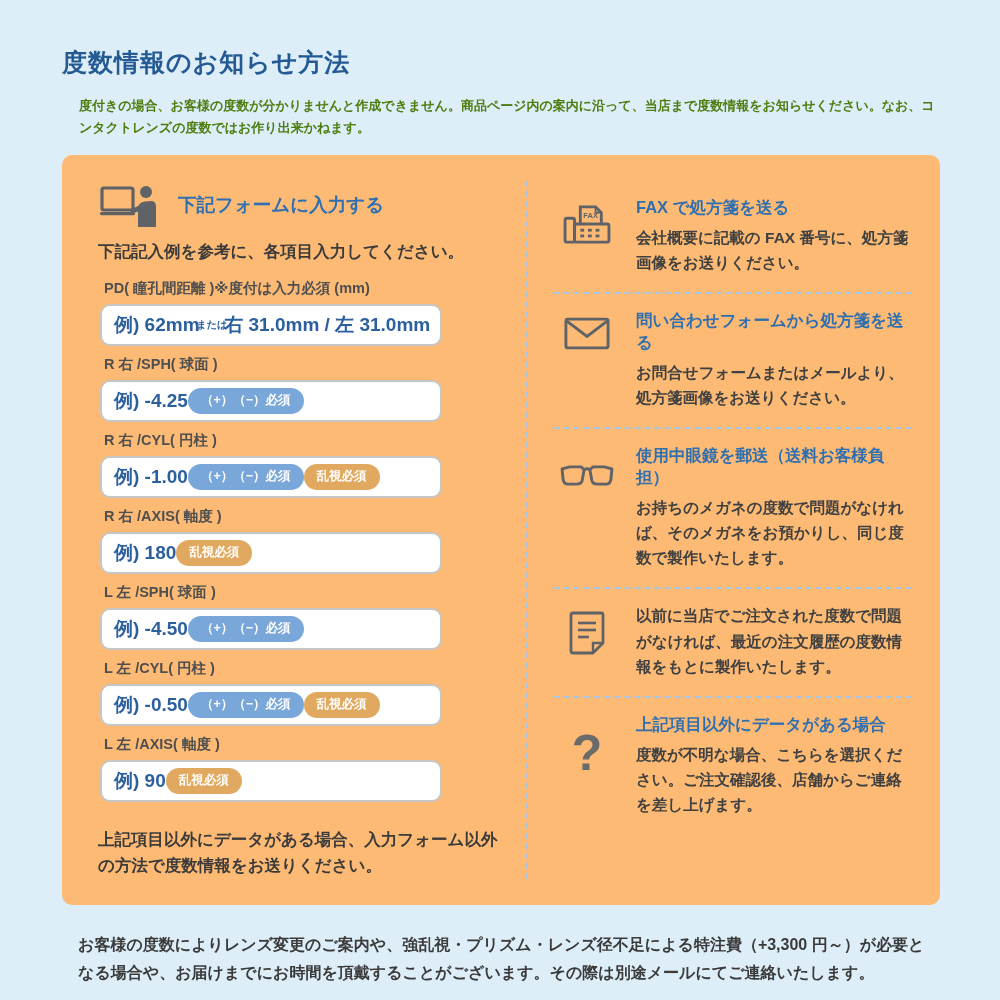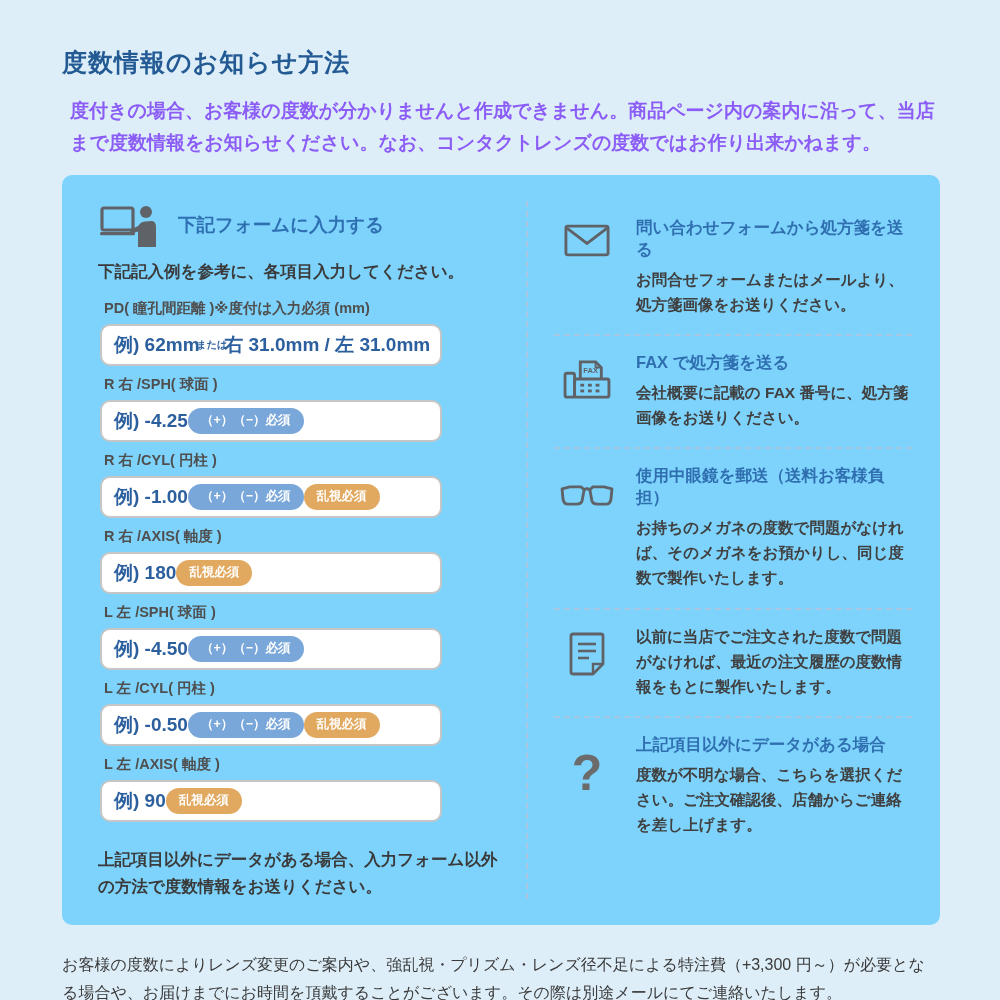--- a/index.html
+++ b/index.html
@@ -15,28 +15,28 @@
     padding: 46px 60px 40px 62px;
   }
   h1.page-title {
     margin: 0 0 16px 0;
     font-size: 25px;
     font-weight: bold;
     color: #235a94;
     letter-spacing: 1px;
   }
   .intro {
-    font-size: 19px;
+    font-size: 13px;
     line-height: 1.68;
-    margin: 0 0 16px 8px;
-    color: #8b5cf6;
+    margin: 0 0 16px 17px;
+    color: #4d7c0f;
     font-weight: bold;
   }
   .panel {
-    background: #7dd3fc;
+    background: #fdba74;
     border-radius: 10px;
     padding: 26px 28px 26px 30px;
     display: flex;
     align-items: stretch;
   }
   
   .col-left { width: 410px; flex-shrink: 0; box-sizing: border-box; }
   .form-header {
     display: flex;
     align-items: center;
@@ -134,23 +134,23 @@
   }
   .qmark {
     font-size: 50px;
     font-weight: bold;
     color: #6b6b6b;
     line-height: 1;
     margin-top: 8px;
   }
   
   .footer-note {
-    margin: 26px 0 0 0;
+    margin: 26px 0 0 16px;
     font-size: 16px;
-    font-weight: normal;
+    font-weight: bold;
     line-height: 1.75;
     color: #3a3a3a;
   }
   svg { display: block; }
 </style>
 </head>
 <body>
 
 <div class="wrap">
 
@@ -223,33 +223,20 @@
           <span class="ex">例) 90</span>
           <span class="pill pill-orange">乱視必須</span>
         </div>
 
       </div>
 
       <p class="form-note">上記項目以外にデータがある場合、入力フォーム以外の方法で度数情報をお送りください。</p>
     </div>
 
     <div class="col-right">
-
-      <div class="method">
-        <div class="m-icon">
-          <svg viewBox="0 0 48 36" width="46" height="35">
-            <rect x="2" y="3" width="44" height="30" rx="2" fill="none" stroke="#5f6368" stroke-width="3"></rect>
-            <path d="M3 5 L24 21 L45 5" fill="none" stroke="#5f6368" stroke-width="3"></path>
-          </svg>
-        </div>
-        <div>
-          <div class="m-title">問い合わせフォームから処方箋を送る</div>
-          <div class="m-body">お問合せフォームまたはメールより、処方箋画像をお送りください。</div>
-        </div>
-      </div>
 
       <div class="method">
         <div class="m-icon">
           <svg viewBox="0 0 50 44" width="48" height="42">
             <rect x="2" y="16" width="10" height="25" rx="2" fill="none" stroke="#5f6368" stroke-width="3"></rect>
             <rect x="12" y="22" width="36" height="19" rx="2" fill="none" stroke="#5f6368" stroke-width="3"></rect>
             <path d="M18 22 L18 4 L34 4 L40 10 L40 22" fill="none" stroke="#5f6368" stroke-width="3"></path>
             <path d="M34 4 L34 10 L40 10" fill="none" stroke="#5f6368" stroke-width="2"></path>
             <text x="21" y="16" font-size="8" font-weight="bold" fill="#5f6368" font-family="Liberation Sans, sans-serif">FAX</text>
             <g fill="#5f6368">
@@ -263,20 +250,33 @@
           </svg>
         </div>
         <div>
           <div class="m-title">FAX で処方箋を送る</div>
           <div class="m-body">会社概要に記載の FAX 番号に、処方箋画像をお送りください。</div>
         </div>
       </div>
 
       <div class="method">
         <div class="m-icon">
+          <svg viewBox="0 0 48 36" width="46" height="35">
+            <rect x="2" y="3" width="44" height="30" rx="2" fill="none" stroke="#5f6368" stroke-width="3"></rect>
+            <path d="M3 5 L24 21 L45 5" fill="none" stroke="#5f6368" stroke-width="3"></path>
+          </svg>
+        </div>
+        <div>
+          <div class="m-title">問い合わせフォームから処方箋を送る</div>
+          <div class="m-body">お問合せフォームまたはメールより、処方箋画像をお送りください。</div>
+        </div>
+      </div>
+
+      <div class="method">
+        <div class="m-icon">
           <svg viewBox="0 0 56 24" width="54" height="23" style="margin-top:14px">
             <path d="M2 4 L10 2 L22 2 L25 5 L23 16 Q22 20 17 20 L8 20 Q4 20 3 15 Z" fill="none" stroke="#5f6368" stroke-width="3" stroke-linejoin="round"></path>
             <path d="M54 4 L46 2 L34 2 L31 5 L33 16 Q34 20 39 20 L48 20 Q52 20 53 15 Z" fill="none" stroke="#5f6368" stroke-width="3" stroke-linejoin="round"></path>
             <path d="M25 5 Q28 3 31 5" fill="none" stroke="#5f6368" stroke-width="3"></path>
           </svg>
         </div>
         <div>
           <div class="m-title">使用中眼鏡を郵送（送料お客様負担）</div>
           <div class="m-body">お持ちのメガネの度数で問題がなければ、そのメガネをお預かりし、同じ度数で製作いたします。</div>
         </div>

